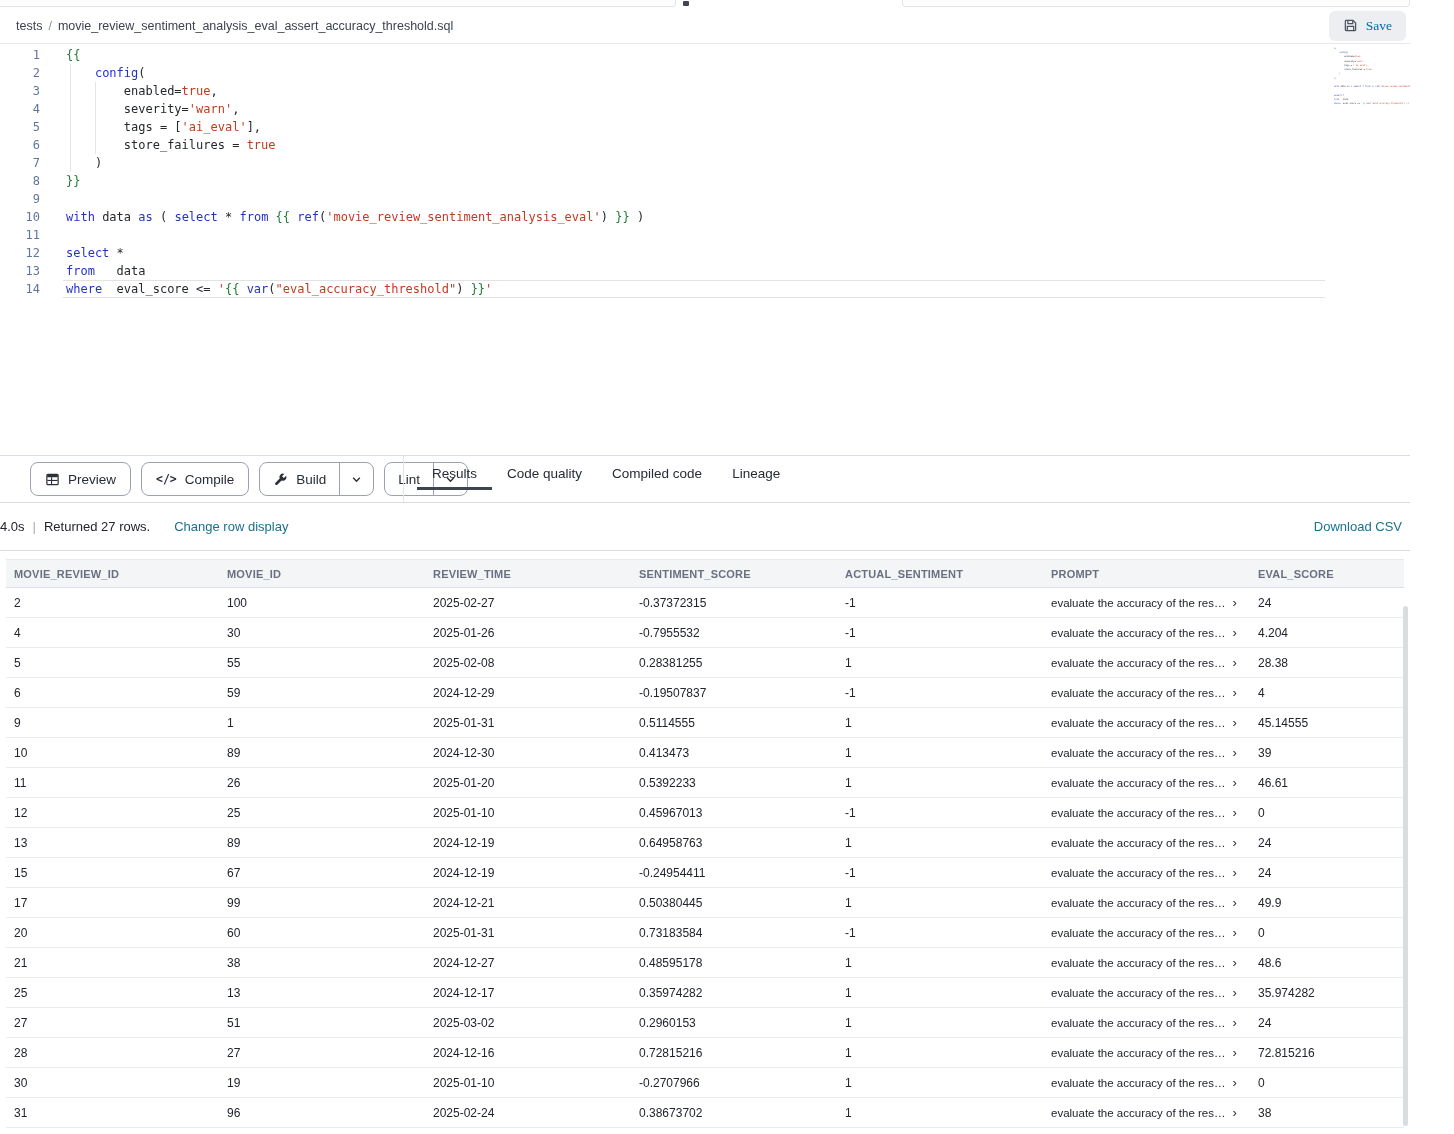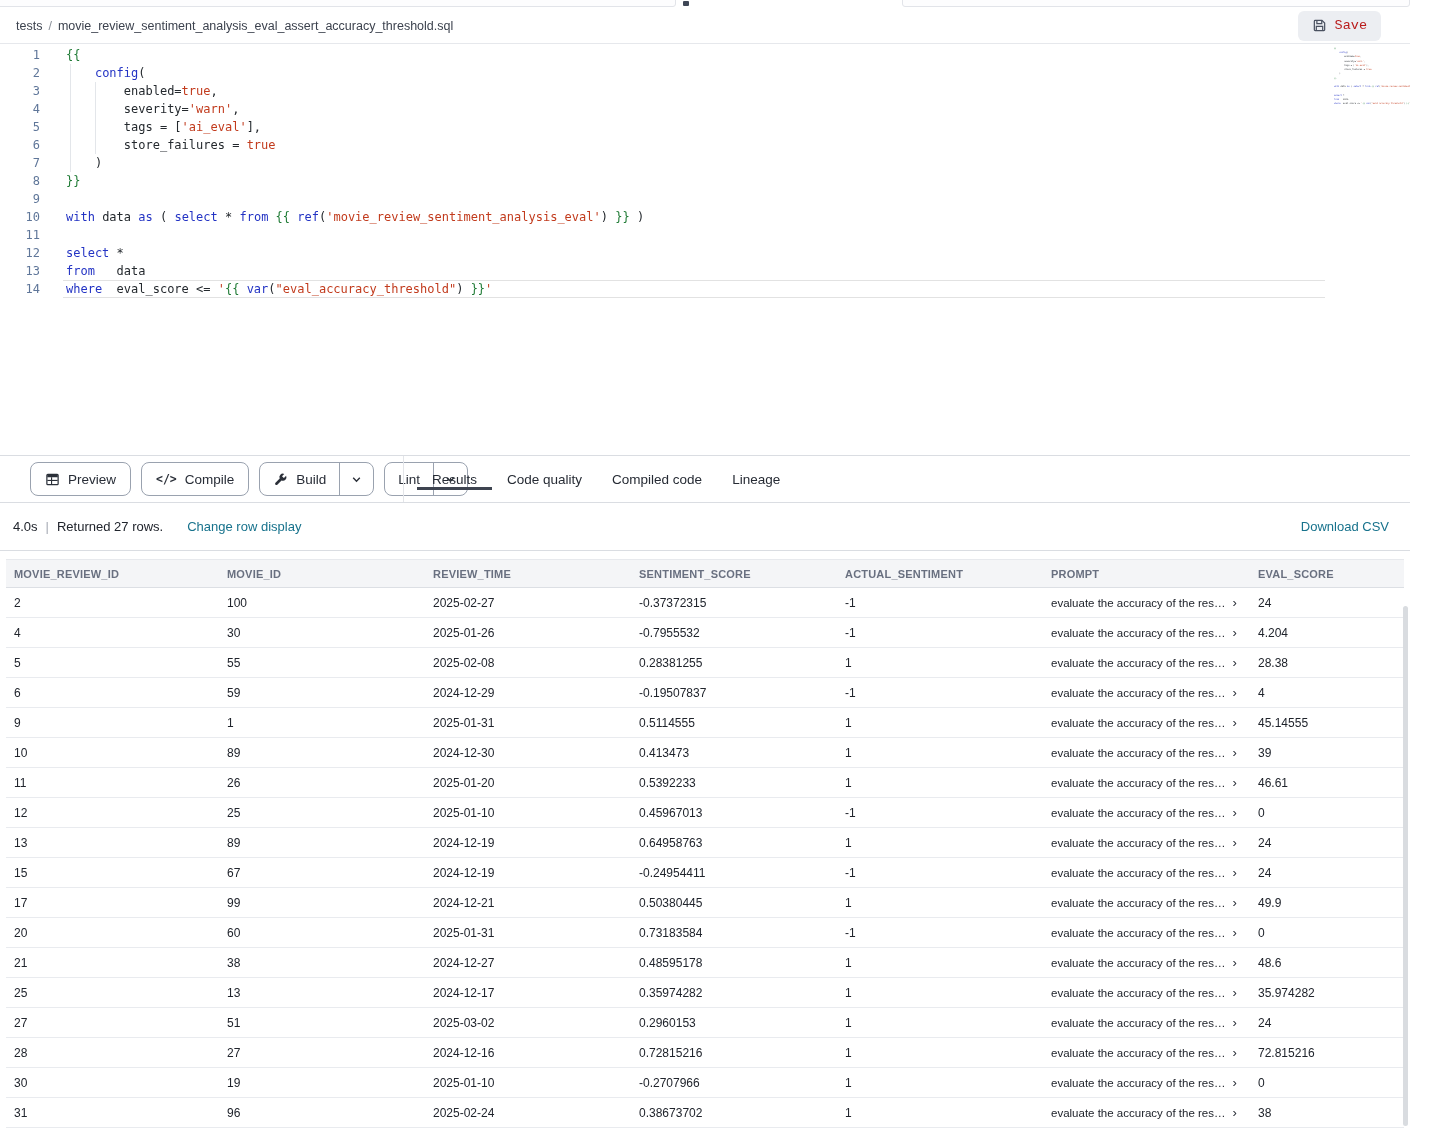--- a/index.html
+++ b/index.html
@@ -16,23 +16,23 @@
   .tab-remnant{position:absolute; top:-4px; height:11px; background:#fdfdfe;
     border:1px solid #e2e4e9; border-radius:0 0 3px 3px;}
   .tab-remnant.left{left:-4px; width:680px;}
   .tab-remnant.right{left:902px; width:508px;}
   .tab-dot{position:absolute; left:683px; top:1px; width:6px; height:5px; background:#3f4756; border-radius:1px;}
 
   
   .topbar{display:flex; align-items:center; height:36px; border-bottom:1px solid #e6e8ec; padding-left:16px;}
   .breadcrumb{font-size:12.5px; color:#3c424e; display:flex; gap:6px; align-items:center;}
   .breadcrumb .sep{color:#8a9099;}
-  .save-btn{margin-left:auto; margin-right:29px; display:flex; align-items:center; gap:8px;
+  .save-btn{margin-left:auto; margin-right:4px; display:flex; align-items:center; gap:8px;
     background:#eceef2; border:none; border-radius:6px; height:30px; padding:0 14px;
-    font-family:Liberation Mono, monospace; font-size:13.5px; color:#b91c1c; cursor:pointer;}
+    font-family:Liberation Serif, serif; font-size:13.5px; color:#0369a1; cursor:pointer;}
 
   
   .editor{position:relative; height:411px; background:#fff; overflow:hidden;
     font-family:"DejaVu Sans Mono", monospace;}
   .gutter{position:absolute; left:0; top:2px; width:40px; text-align:right;}
   .ln{height:18px; line-height:18px; font-size:12px; color:var(--lnum);}
   .codepane{position:absolute; left:66px; top:2px; white-space:pre;}
   .cl{height:18px; line-height:18px; font-size:12px; color:#24292e;}
   .c-d{color:#24292e;} .c-k{color:var(--kw);} .c-s{color:var(--str);} .c-j{color:var(--jinja);}
   .current-line{position:absolute; left:63px; top:236px; width:1262px; height:18px;
@@ -51,28 +51,28 @@
     border-bottom:1px solid var(--border); display:flex; align-items:center; background:#fff;}
   .btn-group{display:flex; gap:10px; margin-left:30px;}
   .btn, .split{display:flex; align-items:center; background:#fff; border:1px solid #9aa2af;
     border-radius:8px; height:34px; font-family:inherit; font-size:13.5px; color:#272c36; cursor:pointer;}
   .btn{gap:8px; padding:0 14px;}
   .split .main{display:flex; align-items:center; gap:8px; padding:0 13px; height:100%; cursor:pointer;}
   .split .caret{display:flex; align-items:center; justify-content:center; width:34px; height:100%;
     border-left:1px solid #9aa2af; cursor:pointer;}
   .code-glyph{font-family:"DejaVu Sans Mono", monospace; font-size:11.5px; font-weight:bold; color:#2b3039;}
   .vdiv{position:absolute; left:403px; top:0; bottom:0; width:1px; background:#e3e5e9;}
-  .tabs{position:absolute; left:417px; top:0; bottom:12px; display:flex;align-items:flex-end;}
+  .tabs{position:absolute; left:417px; top:0; bottom:12px; display:flex;}
   .tab{display:flex; align-items:center; padding:3px 15px 0; font-size:13.5px; color:#262b34;
     border-bottom:3px solid transparent; cursor:pointer;}
   .tab.active{border-bottom-color:#3e4450;}
 
   
   .statusbar{display:flex; align-items:center; height:48px; border-bottom:1px solid var(--border);
-    padding:0 13px; font-size:13px;text-align:right;}
+    padding:0 0; font-size:13px;text-align:right;}
   .pipe{color:#a6abb4; margin:0 8px;}
   .returned{margin-right:24px;}
   .link{color:var(--accent); cursor:pointer;}
   .dl{margin-left:auto; margin-right:8px;}
 
   
   .results{margin:8px 6px 0; border-top:1px solid #e7e9ed;}
   .gridrow{display:grid; grid-template-columns:213px 206px 206px 206px 206px 207px 1fr; align-items:center;}
   .thead{background:#f4f5f7; border-bottom:1px solid #dcdfe4; height:28px;}
   .th{font-size:11px; font-weight:bold; color:#697080; letter-spacing:.2px; padding-left:8px;

